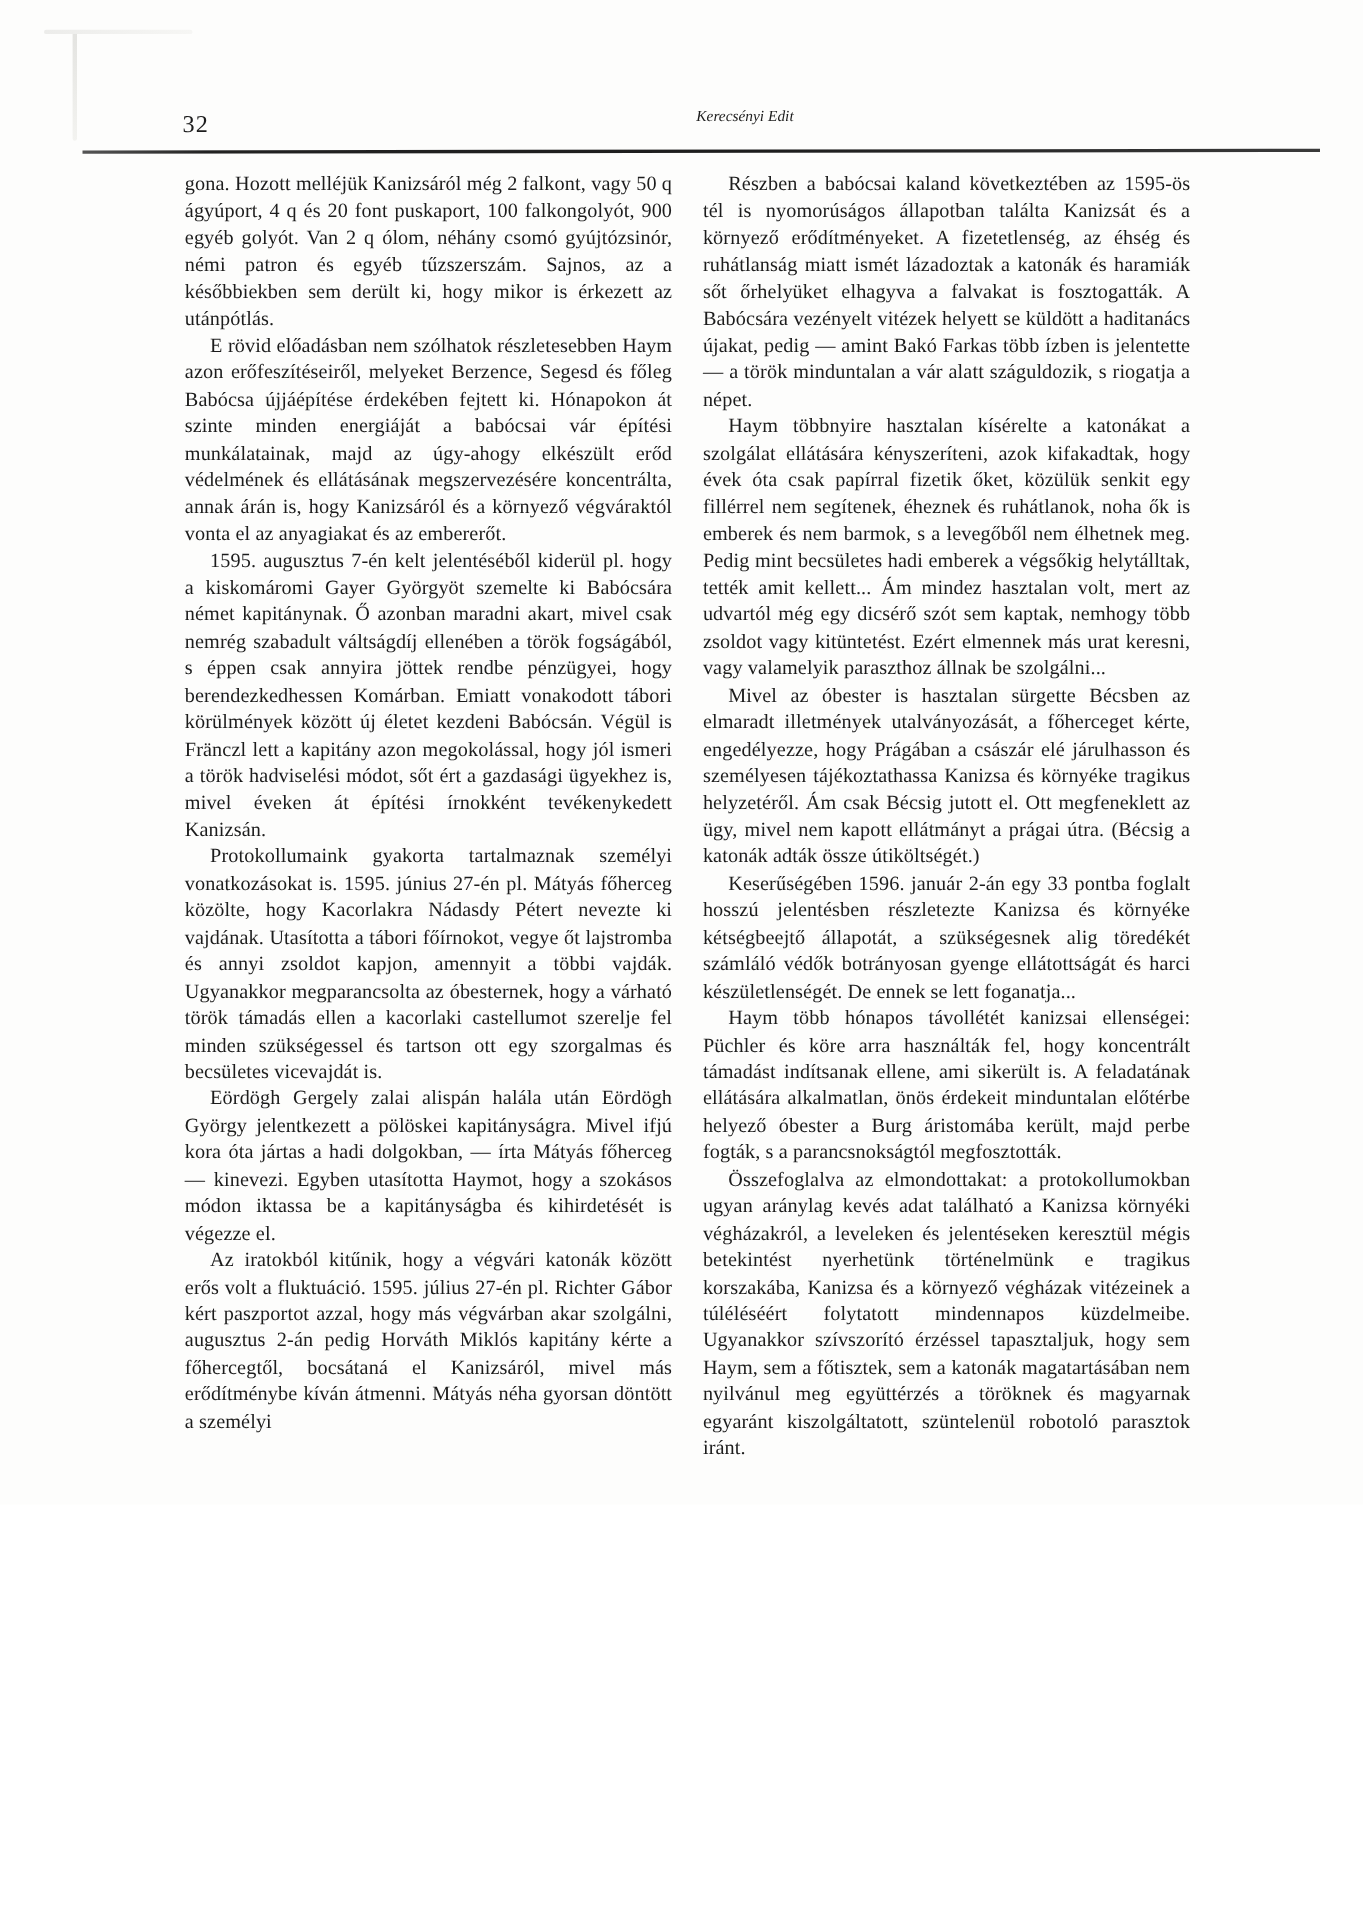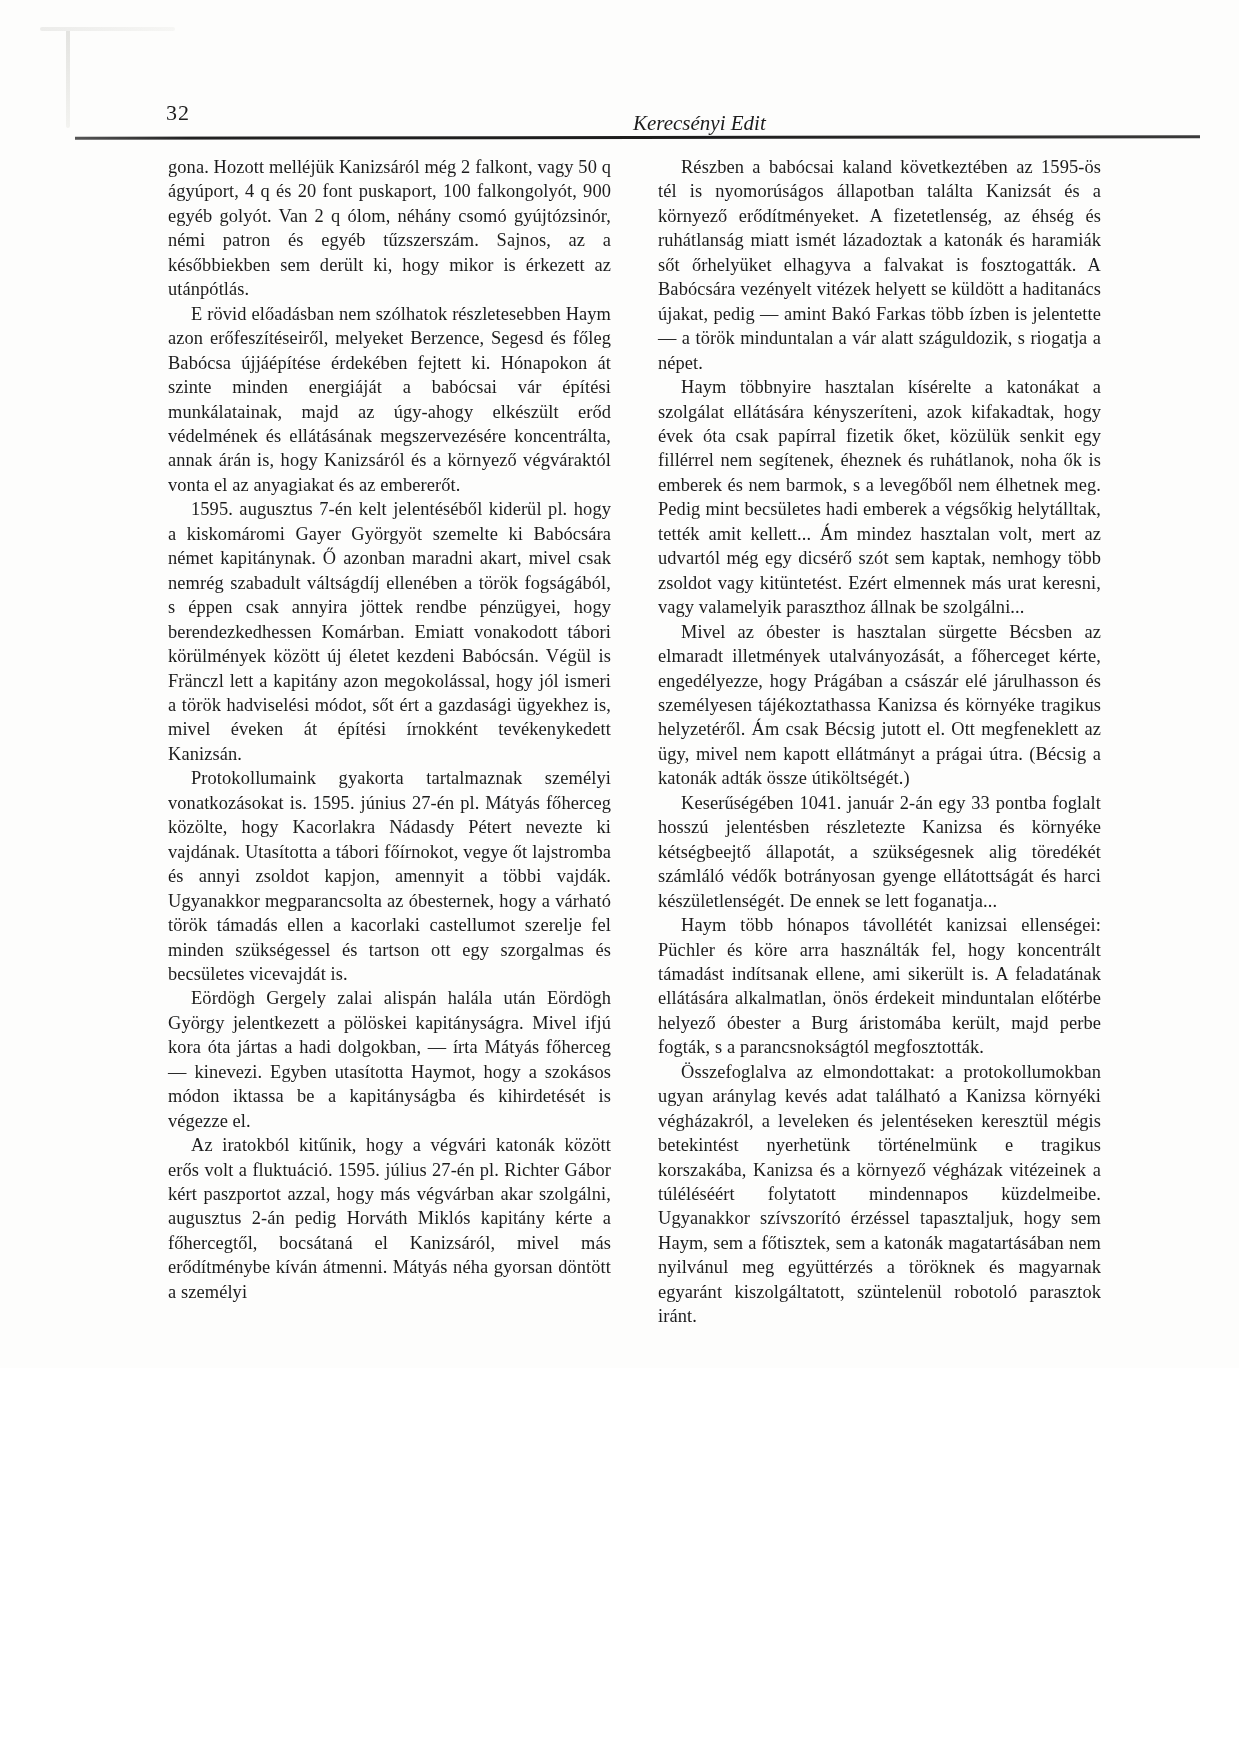--- a/index.html
+++ b/index.html
@@ -22,42 +22,41 @@
     position: absolute;
     left: 166px;
     top: 100px;
     font-size: 22px;
     letter-spacing: 1px;
   }
   .running-title {
     position: absolute;
     left: 633px;
     top: 99px;
-    font-size: 21px;
+    font-size: 14px;
     font-style: italic;
-    margin-top: 12px;
   }
   .header-rule {
     position: absolute;
     left: 75px;
     top: 136px;
     width: 1125px;
     height: 3px;
     background: linear-gradient(to right, #555 0%, #222 10%, #1d1d1d 55%, #3a3a3a 100%);
     transform: rotate(-0.08deg);
   }
 
   
   .columns {
     position: absolute;
     left: 168px;
     top: 155px;
     width: 933px;
     display: flex;
-    gap: 47px;
+    gap: 28px;
   }
   .col {
     width: 443px;
     text-align: justify;
     font-size: 18.4px;
     line-height: 24.45px;
     letter-spacing: 0.1px;
   }
   .col p {
     margin: 0;
@@ -124,21 +123,21 @@
       <p>E rövid előadásban nem szólhatok részletesebben Haym azon erőfeszítéseiről, melyeket Berzence, Segesd és főleg Babócsa újjáépítése érdekében fejtett ki. Hónapokon át szinte minden energiáját a babócsai vár építési munkálatainak, majd az úgy-ahogy elkészült erőd védelmének és ellátásának megszervezésére koncentrálta, annak árán is, hogy Kanizsáról és a környező végváraktól vonta el az anyagiakat és az embererőt.</p>
       <p>1595. augusztus 7-én kelt jelentéséből kiderül pl. hogy a kiskomáromi Gayer Györgyöt szemelte ki Babócsára német kapitánynak. Ő azonban maradni akart, mivel csak nemrég szabadult váltságdíj ellenében a török fogságából, s éppen csak annyira jöttek rendbe pénzügyei, hogy berendezkedhessen Komárban. Emiatt vonakodott tábori körülmények között új életet kezdeni Babócsán. Végül is Fränczl lett a kapitány azon megokolással, hogy jól ismeri a török hadviselési módot, sőt ért a gazdasági ügyekhez is, mivel éveken át építési írnokként tevékenykedett Kanizsán.</p>
       <p>Protokollumaink gyakorta tartalmaznak személyi vonatkozásokat is. 1595. június 27-én pl. Mátyás főherceg közölte, hogy Kacorlakra Nádasdy Pétert nevezte ki vajdának. Utasította a tábori főírnokot, vegye őt lajstromba és annyi zsoldot kapjon, amennyit a többi vajdák. Ugyanakkor megparancsolta az óbesternek, hogy a várható török támadás ellen a kacorlaki castellumot szerelje fel minden szükségessel és tartson ott egy szorgalmas és becsületes vicevajdát is.</p>
       <p>Eördögh Gergely zalai alispán halála után Eördögh György jelentkezett a pölöskei kapitányságra. Mivel ifjú kora óta jártas a hadi dolgokban, — írta Mátyás főherceg — kinevezi. Egyben utasította Haymot, hogy a szokásos módon iktassa be a kapitányságba és kihirdetését is végezze el.</p>
       <p>Az iratokból kitűnik, hogy a végvári katonák között erős volt a fluktuáció. 1595. július 27-én pl. Richter Gábor kért paszportot azzal, hogy más végvárban akar szolgálni, augusztus 2-án pedig Horváth Miklós kapitány kérte a főhercegtől, bocsátaná el Kanizsáról, mivel más erődítménybe kíván átmenni. Mátyás néha gyorsan döntött a személyi</p>
     </div>
     <div class="col">
       <p>Részben a babócsai kaland következtében az 1595-ös tél is nyomorúságos állapotban találta Kanizsát és a környező erődítményeket. A fizetetlenség, az éhség és ruhátlanság miatt ismét lázadoztak a katonák és haramiák sőt őrhelyüket elhagyva a falvakat is fosztogatták. A Babócsára vezényelt vitézek helyett se küldött a haditanács újakat, pedig — amint Bakó Farkas több ízben is jelentette — a török minduntalan a vár alatt száguldozik, s riogatja a népet.</p>
       <p>Haym többnyire hasztalan kísérelte a katonákat a szolgálat ellátására kényszeríteni, azok kifakadtak, hogy évek óta csak papírral fizetik őket, közülük senkit egy fillérrel nem segítenek, éheznek és ruhátlanok, noha ők is emberek és nem barmok, s a levegőből nem élhetnek meg. Pedig mint becsületes hadi emberek a végsőkig helytálltak, tették amit kellett... Ám mindez hasztalan volt, mert az udvartól még egy dicsérő szót sem kaptak, nemhogy több zsoldot vagy kitüntetést. Ezért elmennek más urat keresni, vagy valamelyik paraszthoz állnak be szolgálni...</p>
       <p>Mivel az óbester is hasztalan sürgette Bécsben az elmaradt illetmények utalványozását, a főherceget kérte, engedélyezze, hogy Prágában a császár elé járulhasson és személyesen tájékoztathassa Kanizsa és környéke tragikus helyzetéről. Ám csak Bécsig jutott el. Ott megfeneklett az ügy, mivel nem kapott ellátmányt a prágai útra. (Bécsig a katonák adták össze útiköltségét.)</p>
-      <p>Keserűségében 1041. január 2-án egy 33 pontba foglalt hosszú jelentésben részletezte Kanizsa és környéke kétségbeejtő állapotát, a szükségesnek alig töredékét számláló védők botrányosan gyenge ellátottságát és harci készületlenségét. De ennek se lett foganatja...</p>
+      <p>Keserűségében 1596. január 2-án egy 33 pontba foglalt hosszú jelentésben részletezte Kanizsa és környéke kétségbeejtő állapotát, a szükségesnek alig töredékét számláló védők botrányosan gyenge ellátottságát és harci készületlenségét. De ennek se lett foganatja...</p>
       <p>Haym több hónapos távollétét kanizsai ellenségei: Püchler és köre arra használták fel, hogy koncentrált támadást indítsanak ellene, ami sikerült is. A feladatának ellátására alkalmatlan, önös érdekeit minduntalan előtérbe helyező óbester a Burg áristomába került, majd perbe fogták, s a parancsnokságtól megfosztották.</p>
       <p>Összefoglalva az elmondottakat: a protokollumokban ugyan aránylag kevés adat található a Kanizsa környéki végházakról, a leveleken és jelentéseken keresztül mégis betekintést nyerhetünk történelmünk e tragikus korszakába, Kanizsa és a környező végházak vitézeinek a túléléséért folytatott mindennapos küzdelmeibe. Ugyanakkor szívszorító érzéssel tapasztaljuk, hogy sem Haym, sem a főtisztek, sem a katonák magatartásában nem nyilvánul meg együttérzés a töröknek és magyarnak egyaránt kiszolgáltatott, szüntelenül robotoló parasztok iránt.</p>
     </div>
   </div>
 
   <div class="artifact tl-vert"></div>
   <div class="artifact tl-horiz"></div>
   <div class="artifact bl-shade"></div>
   <div class="artifact bl-edge"></div>
   <div class="artifact equals-mark"></div>

